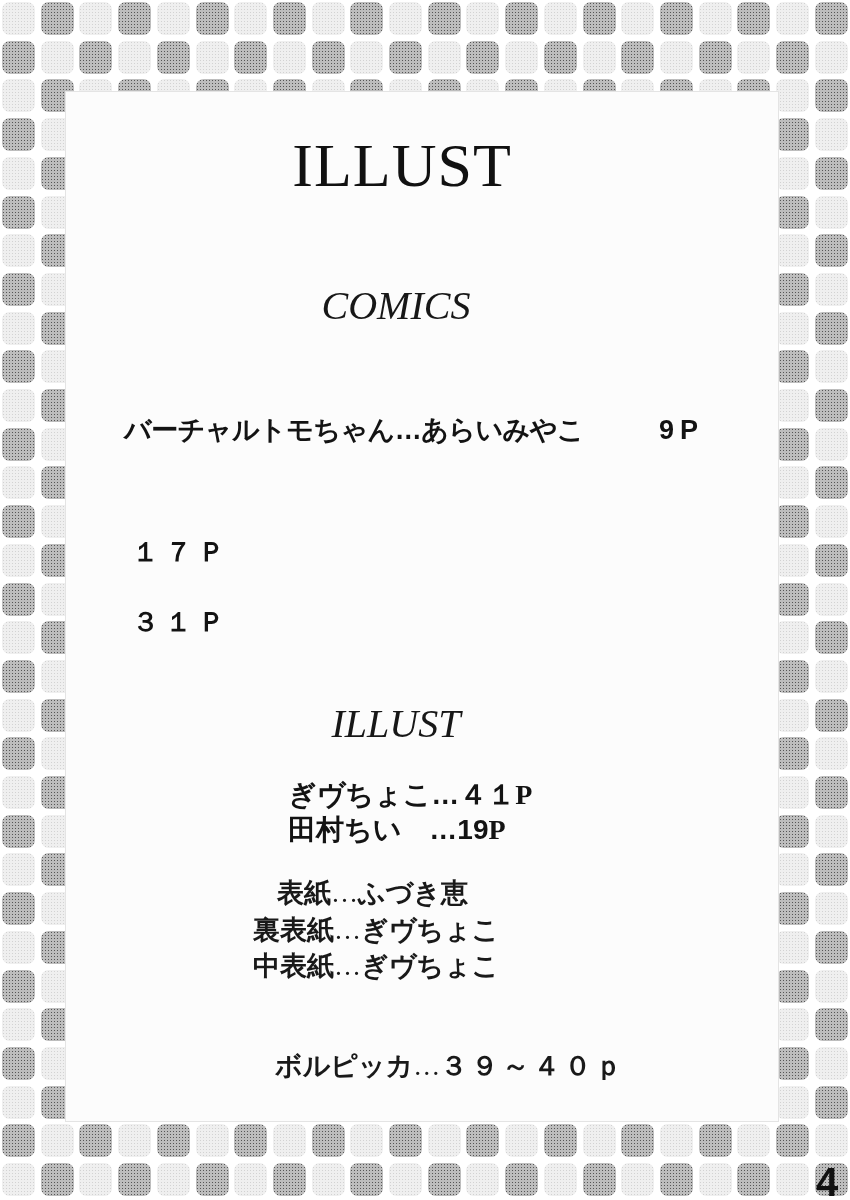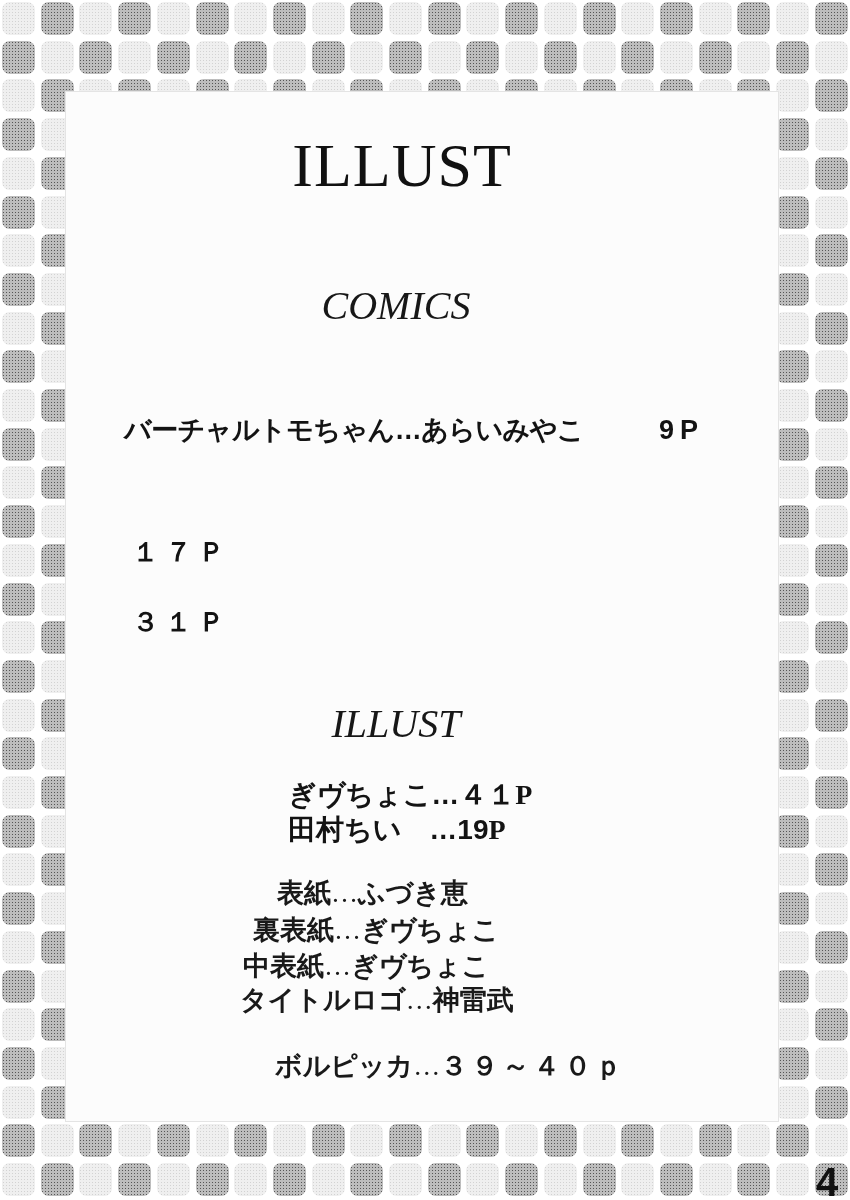--- a/index.html
+++ b/index.html
@@ -52,21 +52,21 @@
   #il-1{top:684px;} #il-2{top:719px;}
   .il-row .pserif{font-family:"Liberation Serif", serif;font-weight:bold;}
 
   .credit{position:absolute;font-size:27px;white-space:nowrap;color:#191919;}
   .credit .role{font-family:"Liberation Serif", serif;font-weight:600;}
   .credit .sep{font-family:"Liberation Serif", serif;}
   .credit .name{font-weight:bold;}
   .credit.serif-name .name{font-family:"Liberation Serif", serif;}
   #cr-1{top:783px;left:211px;}
   #cr-2{top:820px;left:187px;}
-  #cr-3{top:856px;left:177px;}
+  #cr-3{top:856px;left:187px;}
   #cr-4{top:890px;left:174px;}
 
   #afterword{top:956px;left:209px;}
   #afterword .pages{font-weight:bold;letter-spacing:4px;font-family:"Liberation Sans", sans-serif;}
 
   .page-no{
     position:absolute;left:816px;top:1160px;z-index:2;
     font-size:40px;font-weight:bold;color:#111;
   }
 </style>
@@ -786,23 +786,20 @@
 
   <div class="credit" id="cr-1">
     <span class="role">表紙</span><span class="sep">…</span><span class="name">ふづき恵</span>
   </div>
   <div class="credit" id="cr-2">
     <span class="role">裏表紙</span><span class="sep">…</span><span class="name">ぎヴちょこ</span>
   </div>
   <div class="credit" id="cr-3">
     <span class="role">中表紙</span><span class="sep">…</span><span class="name">ぎヴちょこ</span>
   </div>
-  <div class="credit serif-name" id="cr-4">
-    <span class="role">タイトルロゴ</span><span class="sep">…</span><span class="name">神雷武</span>
-  </div>
 
   <div class="credit" id="afterword">
     <span class="role">ボルピッカ</span><span class="sep">…</span><span class="pages">３９～４０ｐ</span>
   </div>
 
 </div>
 
 <div class="page-no">4</div>
 
 </body></html>

